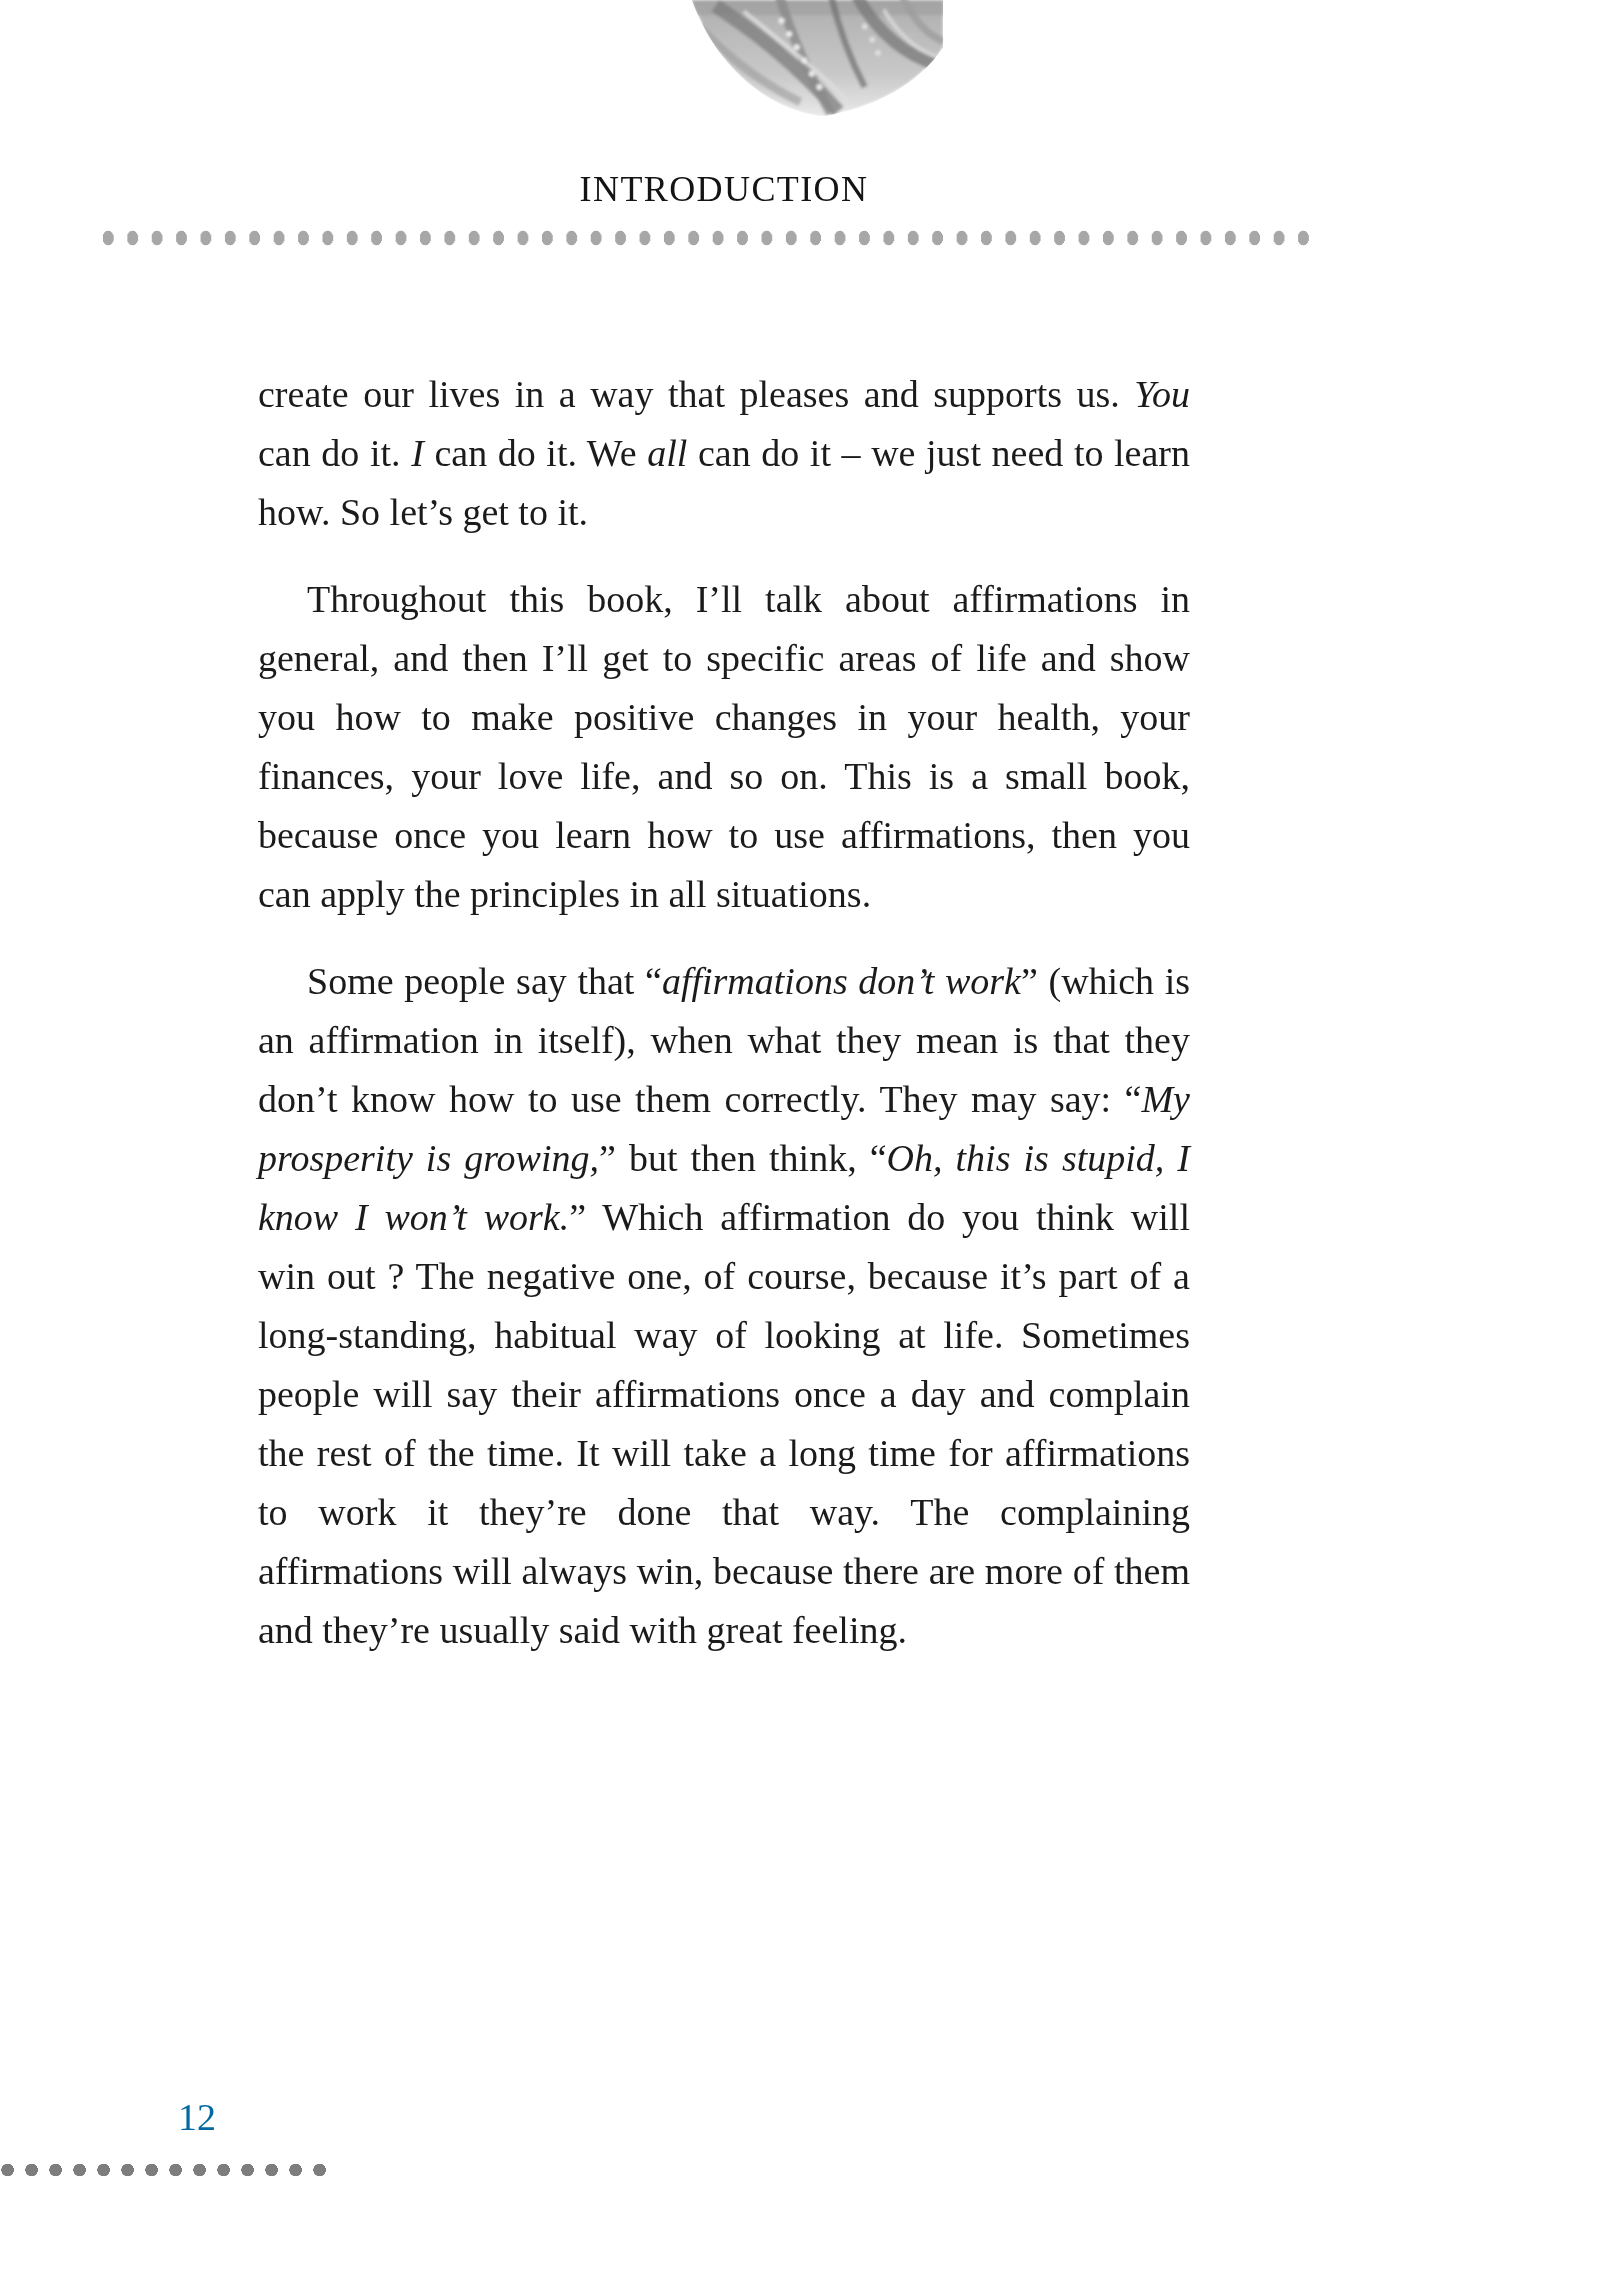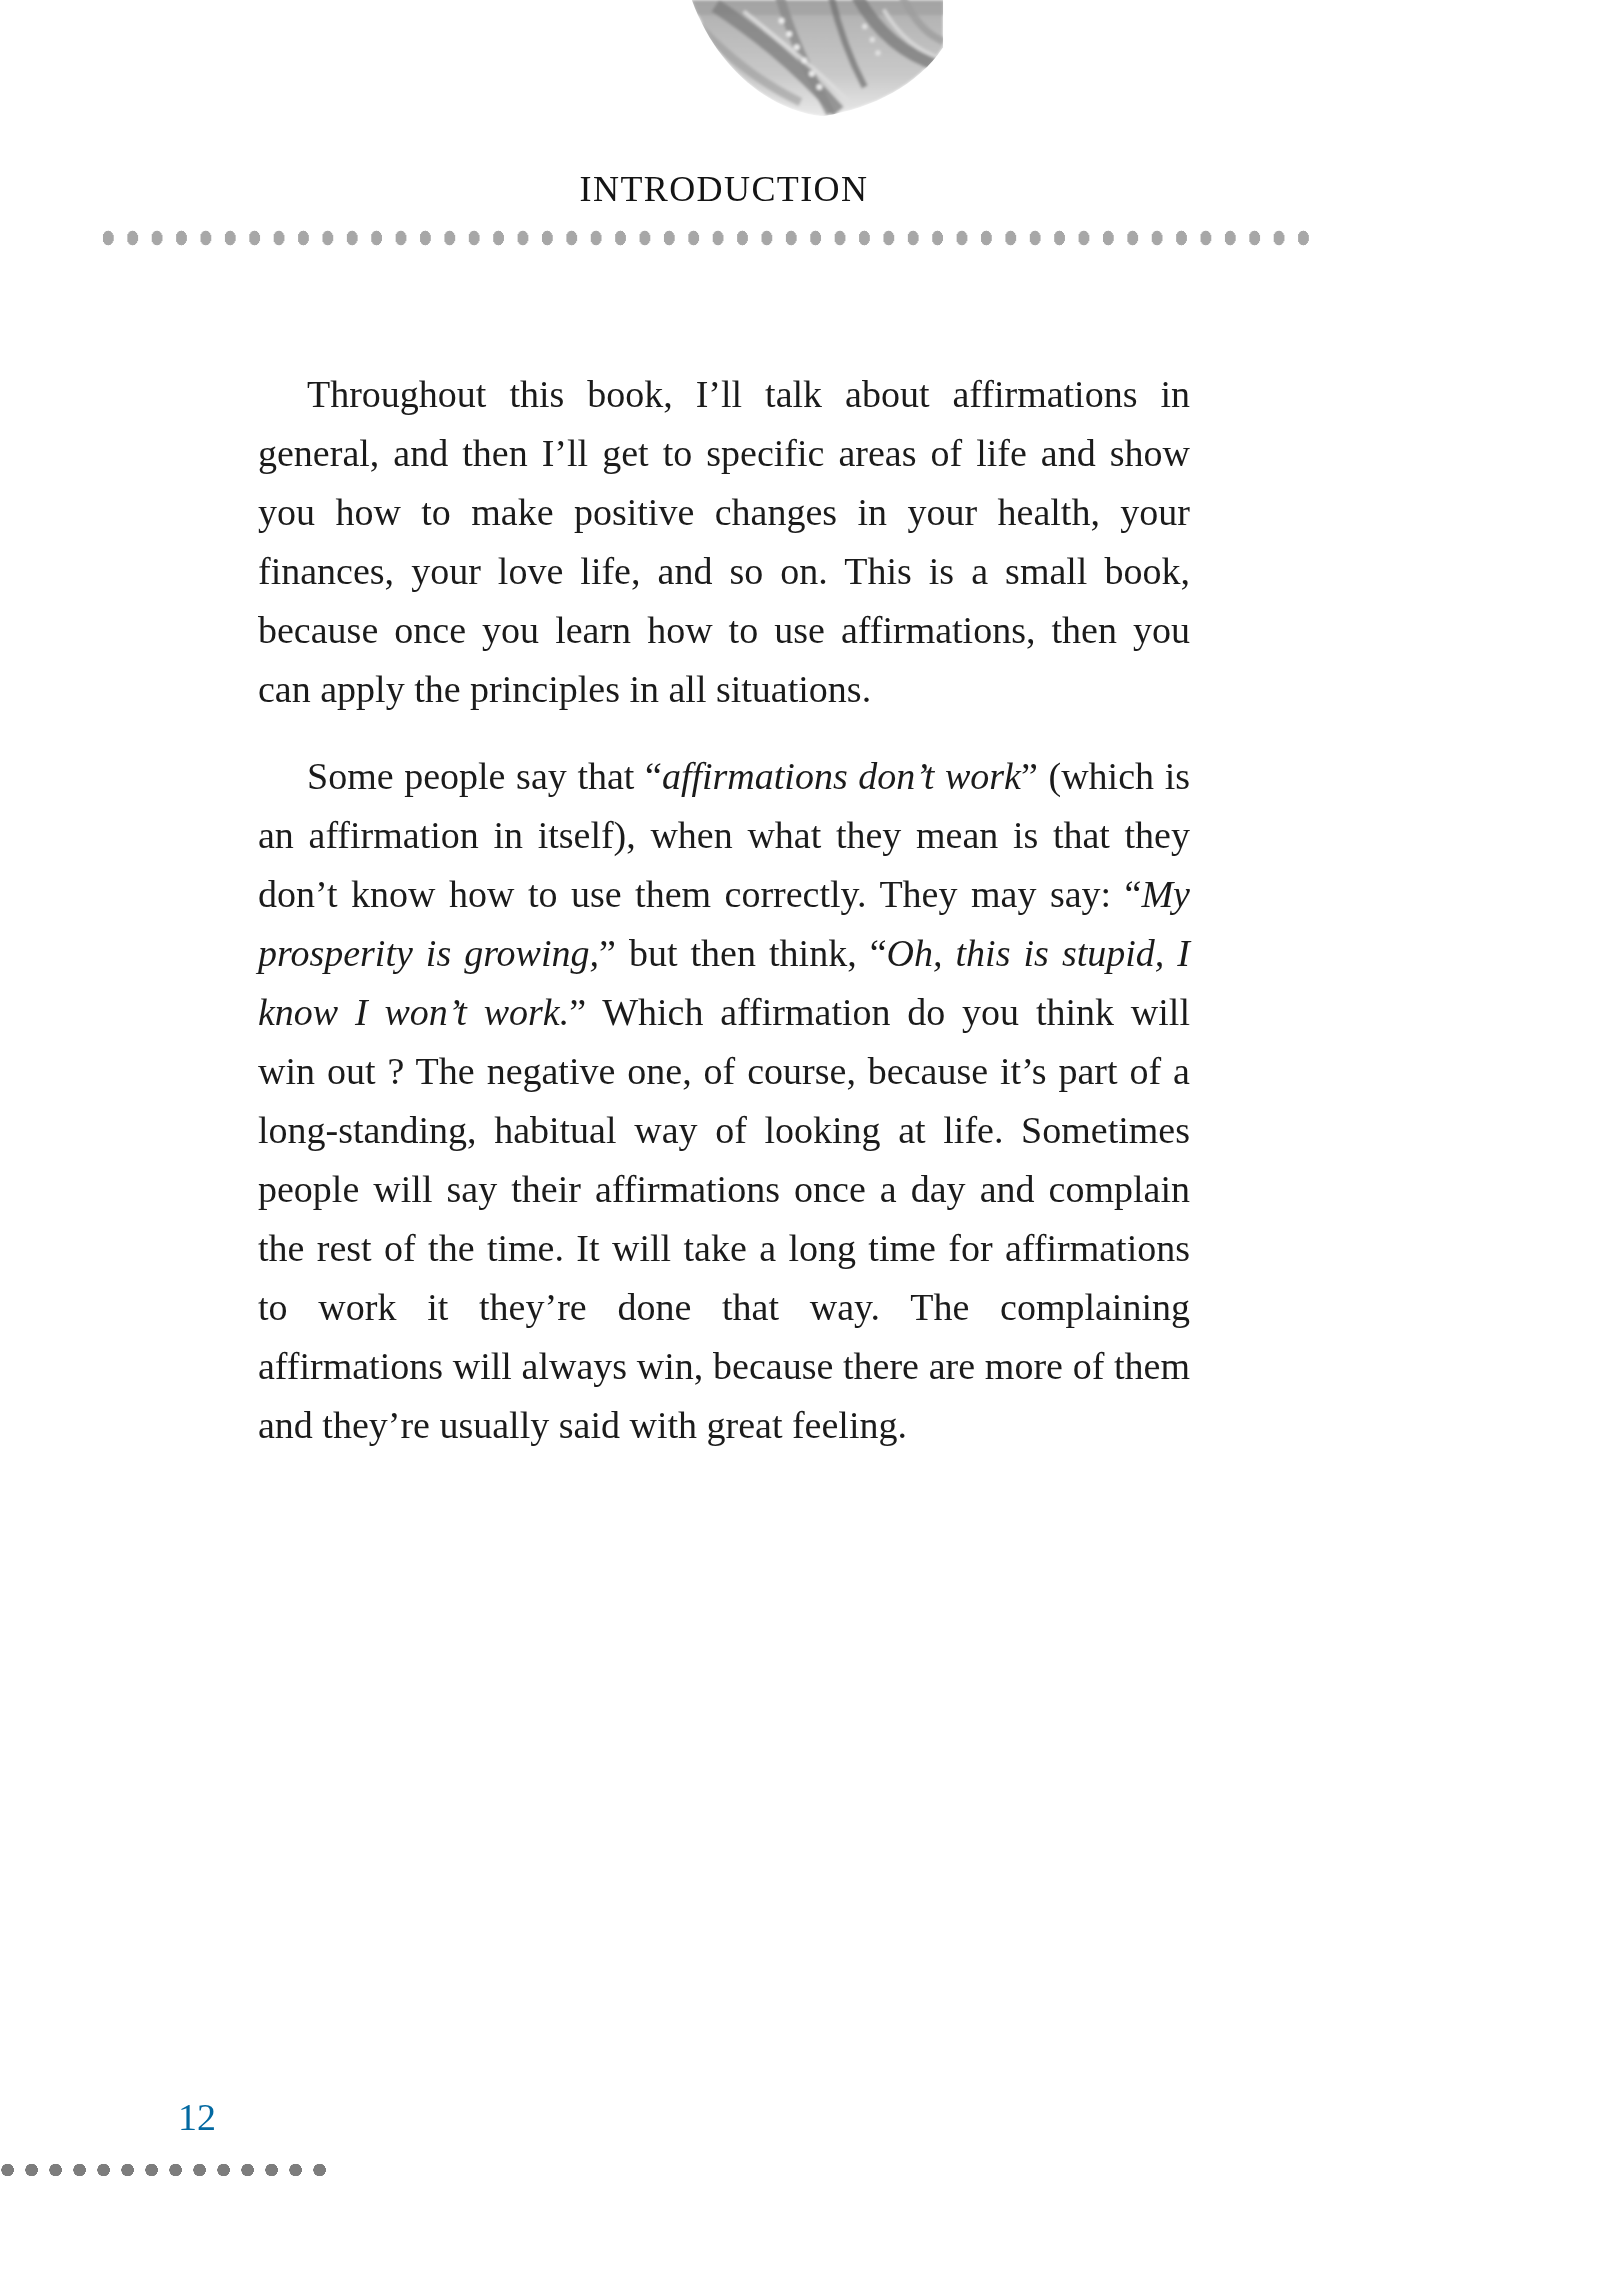--- a/index.html
+++ b/index.html
@@ -124,20 +124,21 @@
         <path d="M3,60 C40,100 90,120 142,123 C110,124 60,116 30,92 Z" fill="#efefef" opacity="0.8"></path>
       </g>
     </svg>
   </div>
 
   <h1 class="title">INTRODUCTION</h1>
 
   <div class="dots top-dots"></div>
 
   <div class="body-text">
+      <p><span>create our lives in a way that pleases and supports us. </span><em>You</em><span> can do it. </span><em>I</em><span> can do it. We </span><em>all</em><span> can do it – we just need to learn how. So let’s get to it.</span></p>
       <p class="indent"><span>Throughout this book, I’ll talk about affirmations in general, and then I’ll get to specific areas of life and show you how to make positive changes in your health, your finances, your love life, and so on. This is a small book, because once you learn how to use affirmations, then you can apply the principles in all situations.</span></p>
       <p class="indent"><span>Some people say that “</span><em>affirmations don’t work</em><span>” (which is an affirmation in itself), when what they mean is that they don’t know how to use them correctly. They may say: “</span><em>My prosperity is growing,</em><span>” but then think, “</span><em>Oh, this is stupid, I know I won’t work.</em><span>” Which affirmation do you think will win out ? The negative one, of course, because it’s part of a long-standing, habitual way of looking at life. Sometimes people will say their affirmations once a day and complain the rest of the time. It will take a long time for affirmations to work it they’re done that way. The complaining affirmations will always win, because there are more of them and they’re usually said with great feeling.</span></p>
     </div>
 
   <div class="page-number">12</div>
 
   <div class="dots bottom-dots"></div>
 
 </div>
 

